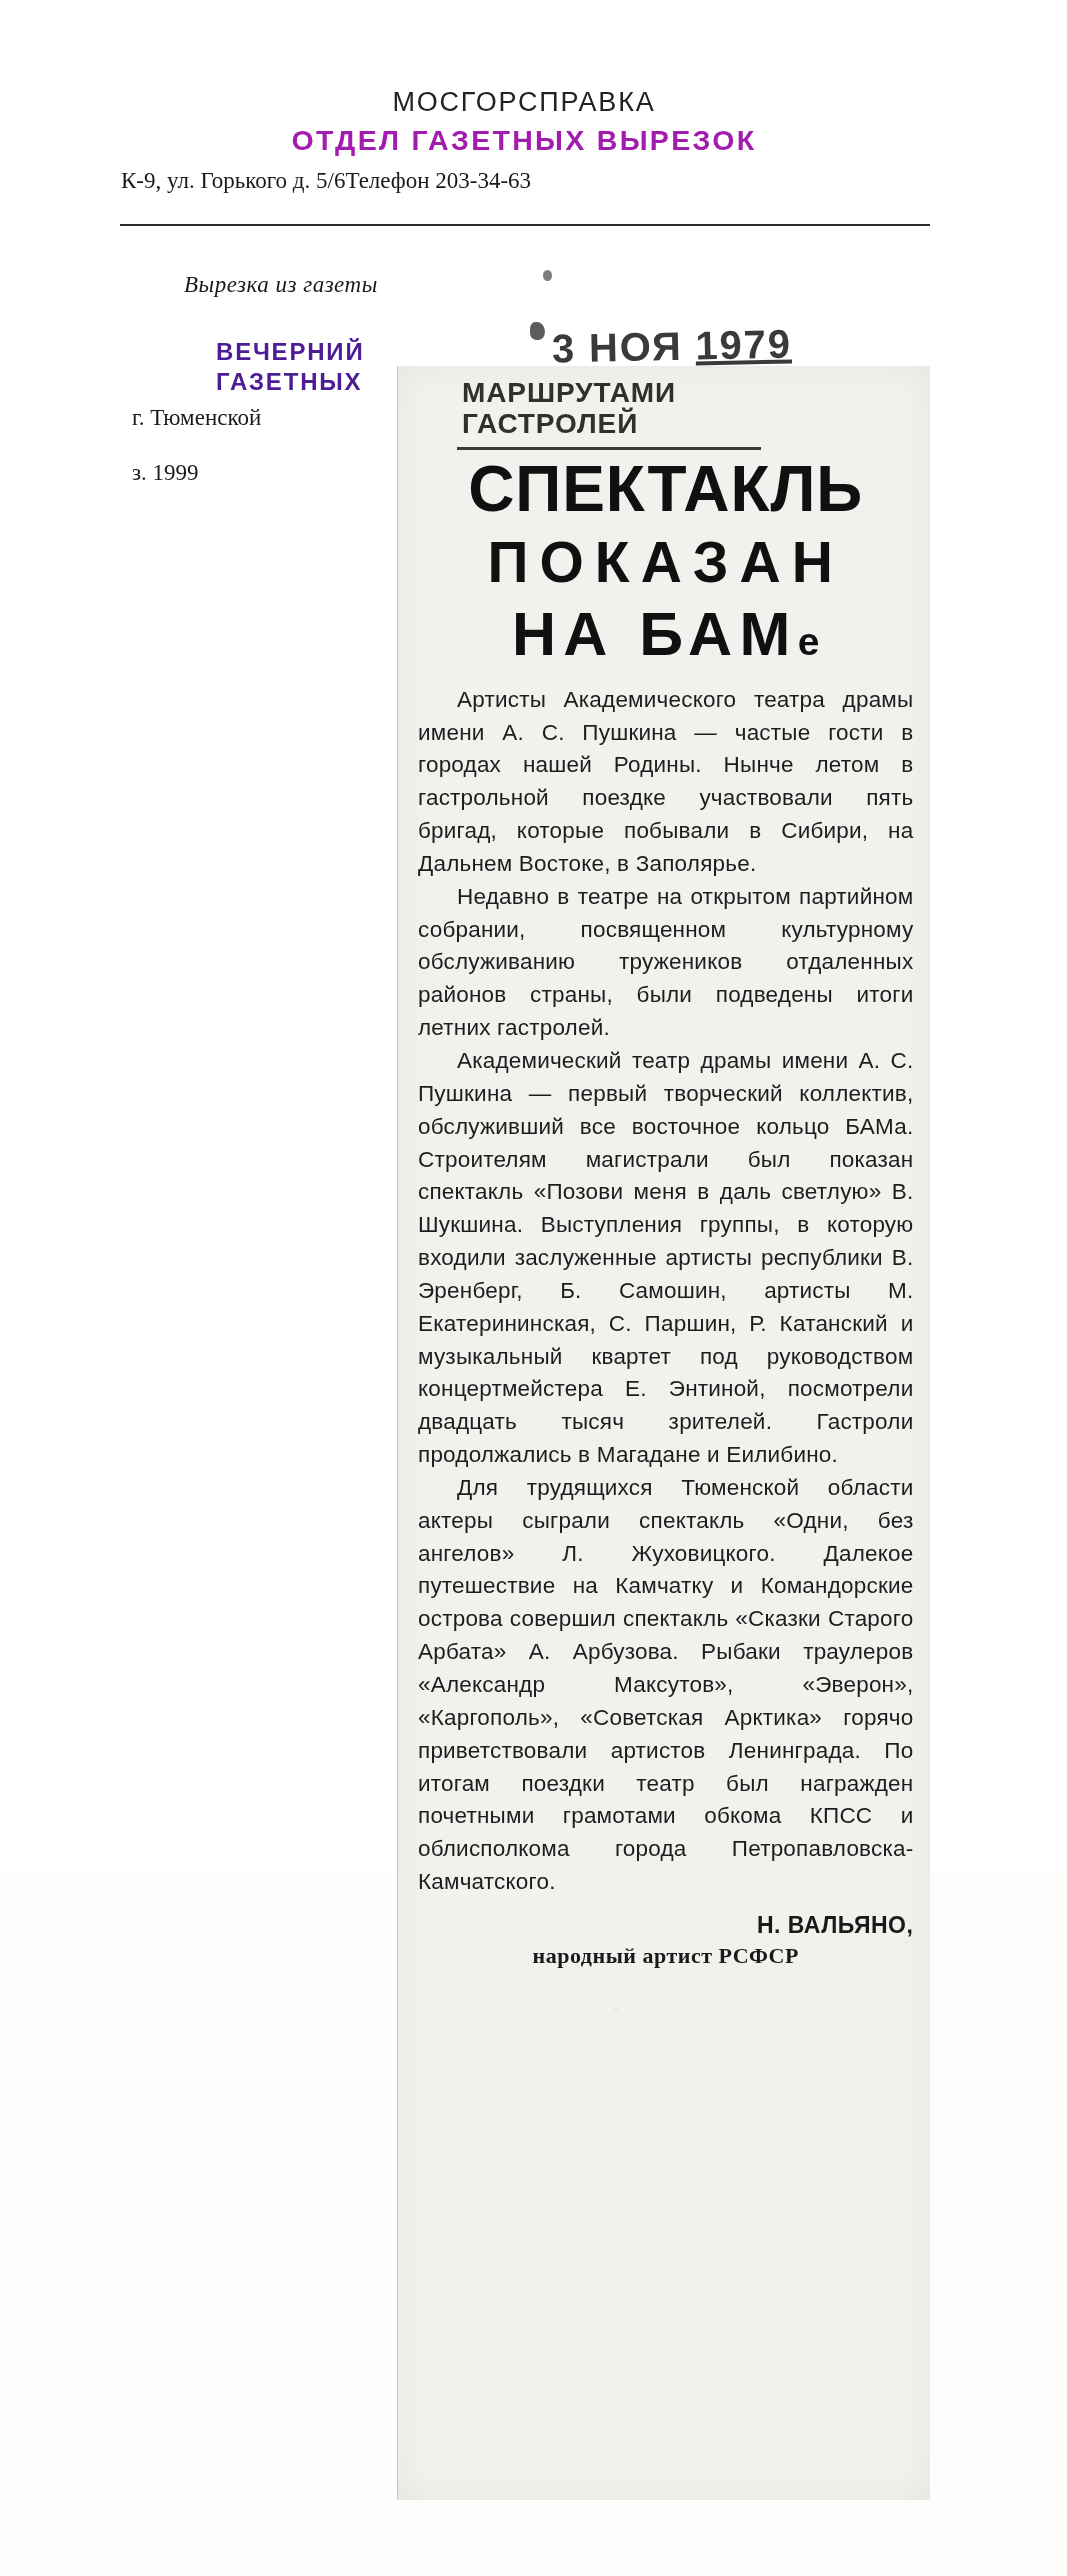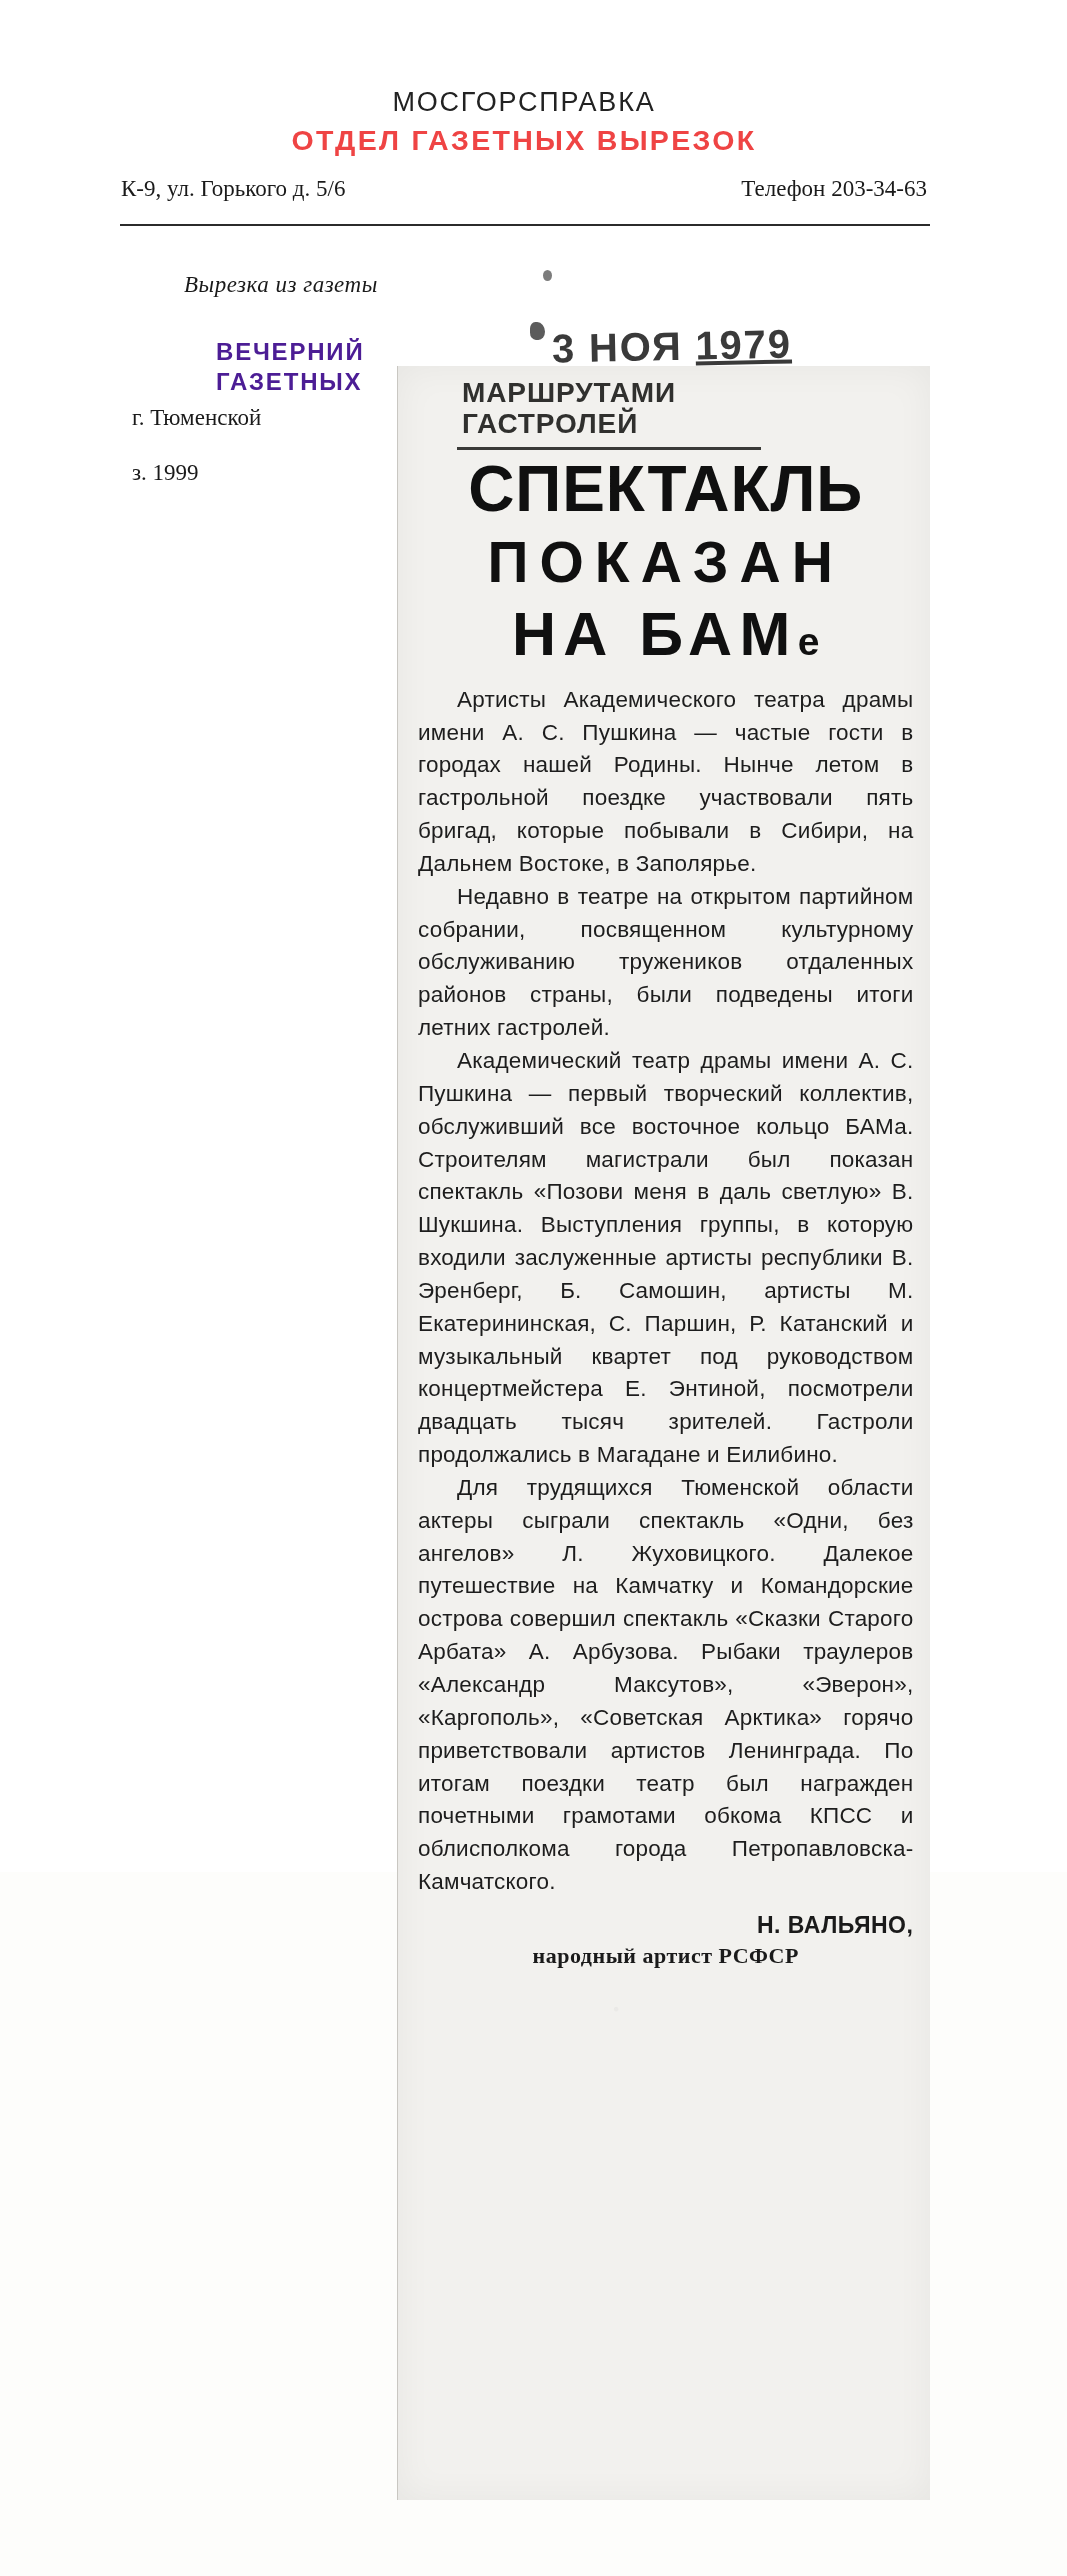--- a/index.html
+++ b/index.html
@@ -30,26 +30,25 @@
     font-size:27px;
     letter-spacing:1.8px;
     color:#222;
   }
   .lh-line2{
     font-family:"Liberation Sans", sans-serif;
     font-size:28.5px;
     font-weight:bold;
     letter-spacing:2.3px;
     margin-top:6.4px;
-    color:#ef4444;
+    color:#a21caf;
   }
   .lh-row3{
-    margin-top:19px;
+    margin-top:11px;
     display:flex;
-    justify-content:space-between;
     align-items:baseline;
     font-family:"Liberation Serif", serif;
     font-size:23px;
     padding:0 11px;
   }
   .lh-rule{
     position:absolute;
     left:120px; top:224px;
     width:810px; height:1.8px;
     background:#2b2b2b;

